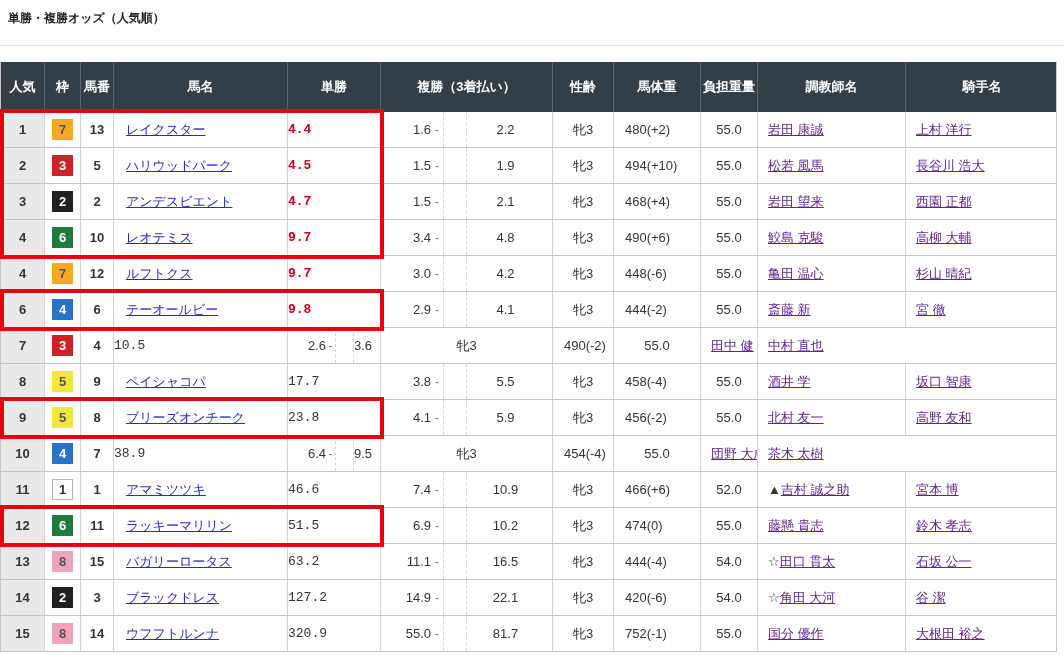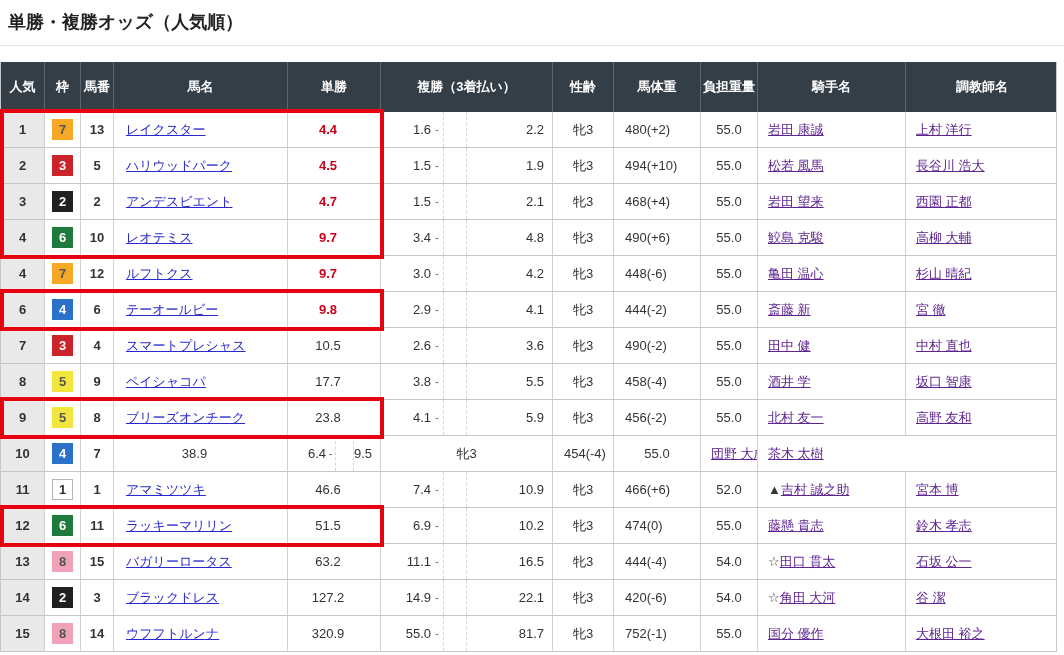--- a/index.html
+++ b/index.html
@@ -6,45 +6,45 @@
     --header-bg:#333e47;
     --accent-red:#e60012;
     --odds-hot:#c80019;
     --horse-link:#2929cc;
     --person-link:#5e2590;
     --rank-col-bg:#e9e9e9;
   }
   *{margin:0;padding:0;box-sizing:border-box;}
   body{background:#ffffff;font-family:"Liberation Sans","DejaVu Sans",sans-serif;}
   .page{position:relative;width:1064px;height:655px;background:#fff;overflow:hidden;}
-  .page-title{position:absolute;top:10px;left:8px;font-size:18px;font-weight:bold;color:#222;}
+  .page-title{position:absolute;top:10px;left:8px;font-size:12px;font-weight:bold;color:#222;}
   .title-divider{position:absolute;top:45px;left:0;width:1064px;border-top:1px solid #e3e3e3;}
   .odds-table{position:absolute;top:62px;left:0;width:1057px;border-left:1px solid #c6c6c6;border-right:1px solid #c6c6c6;}
   .grid-row{display:grid;grid-template-columns:44px 36px 33px 174px 93px 172px 61px 87px 57px 148px 152px;}
   .thead{background:var(--header-bg);height:50px;}
   .th{color:#fff;font-size:13px;font-weight:bold;display:flex;align-items:center;justify-content:center;text-align:center;border-right:1px solid #5a656e;line-height:1.25;padding:0 2px;}
   .th:last-child{border-right:none;}
   .row{height:36px;border-bottom:1px solid #c6c6c6;background:#fff;font-size:13px;color:#333;}
   .cell{display:flex;align-items:center;border-right:1px solid #d2d2d2;overflow:hidden;white-space:nowrap;}
   .cell:last-child{border-right:none;}
   .c-rank{background:var(--rank-col-bg);justify-content:center;font-weight:bold;}
   .c-frame{justify-content:center;}
   .frame-badge{width:21px;height:21px;display:flex;align-items:center;justify-content:center;font-weight:bold;font-size:13px;}
   .c-num{justify-content:center;font-weight:bold;}
   .c-name{padding-left:12px;}
   a.link{text-decoration:underline;cursor:pointer;}
   a.horse-link{color:var(--horse-link);}
   a.person-link{color:var(--person-link);text-align:right;}
-  .c-win{justify-content:center;padding-right:12px;}
+  .c-win{justify-content:flex-start;padding-right:12px;font-family:Liberation Mono, monospace;}
   .win-odds.hot{color:var(--odds-hot);font-weight:bold;}
   .c-place{padding:0;}
   .place-low{width:50px;text-align:right;display:inline-block;}
   .place-dash{width:12px;text-align:center;color:#777;font-size:12px;}
   .place-sep{width:24px;align-self:stretch;border-left:1px dashed #d4d4d4;border-right:1px dashed #d4d4d4;}
-  .place-high{flex:1;text-align:right;padding-right:8px;}
+  .place-high{flex:1;text-align:center;padding-right:8px;}
   .c-sex{justify-content:center;}
   .c-weight{padding-left:11px;}
   .c-carry{justify-content:center;}
   .c-jockey,.c-trainer{padding-left:10px;}
   .jockey-mark{color:#333;}
   .highlight-box{position:absolute;border:4px solid var(--accent-red);pointer-events:none;}
 </style>
 </head>
 <body>
 
@@ -56,22 +56,22 @@
     <div class="grid-row thead">
       <div class="th">人気</div>
       <div class="th">枠</div>
       <div class="th">馬番</div>
       <div class="th">馬名</div>
       <div class="th">単勝</div>
       <div class="th">複勝（3着払い）</div>
       <div class="th">性齢</div>
       <div class="th">馬体重</div>
       <div class="th">負担重量</div>
+      <div class="th">調教師名</div>
       <div class="th">騎手名</div>
-      <div class="th">調教師名</div>
     </div>
     <div id="rows">
   <div class="grid-row row">
     <div class="cell c-rank">
             <span>1</span>
           </div>
     <div class="cell c-frame">
             <span class="frame-badge" style="background: rgb(247, 168, 38); color: rgb(85, 85, 85); border: 1px solid rgb(247, 168, 38);">7</span>
           </div>
     <div class="cell c-num">
@@ -309,23 +309,20 @@
 
   <div class="grid-row row">
     <div class="cell c-rank">
             <span>7</span>
           </div>
     <div class="cell c-frame">
             <span class="frame-badge" style="background: rgb(204, 34, 41); color: rgb(255, 255, 255); border: 1px solid rgb(204, 34, 41);">3</span>
           </div>
     <div class="cell c-num">
             <span>4</span>
-          </div>
-    <div class="cell c-name">
-            <a class="link horse-link" href="#">スマートプレシャス</a>
           </div>
     <div class="cell c-win">
             <span class="win-odds">10.5</span>
           </div>
     <div class="cell c-place">
       <span class="place-low">2.6</span>
       <span class="place-dash">-</span>
       <span class="place-sep"></span>
       <span class="place-high">3.6</span>
     </div>

